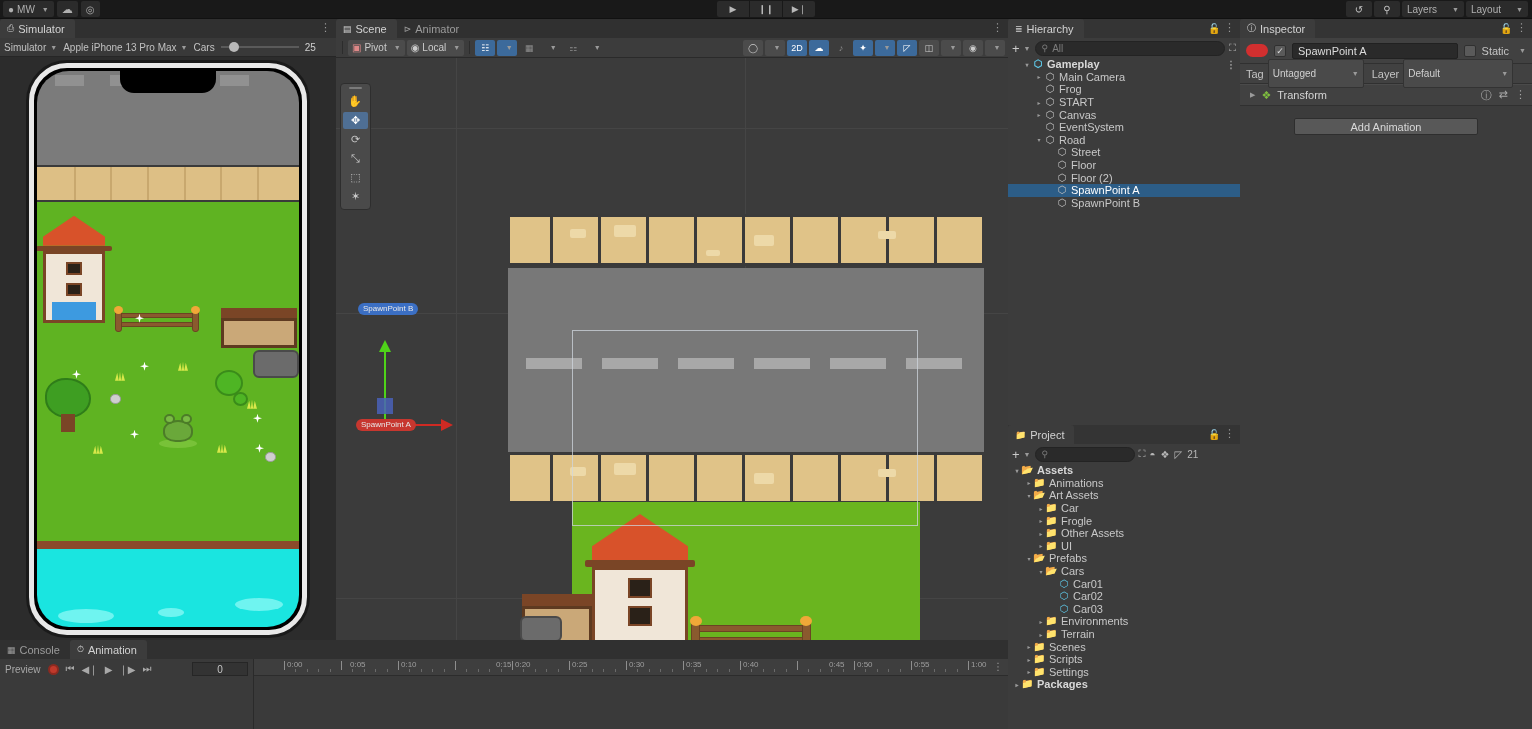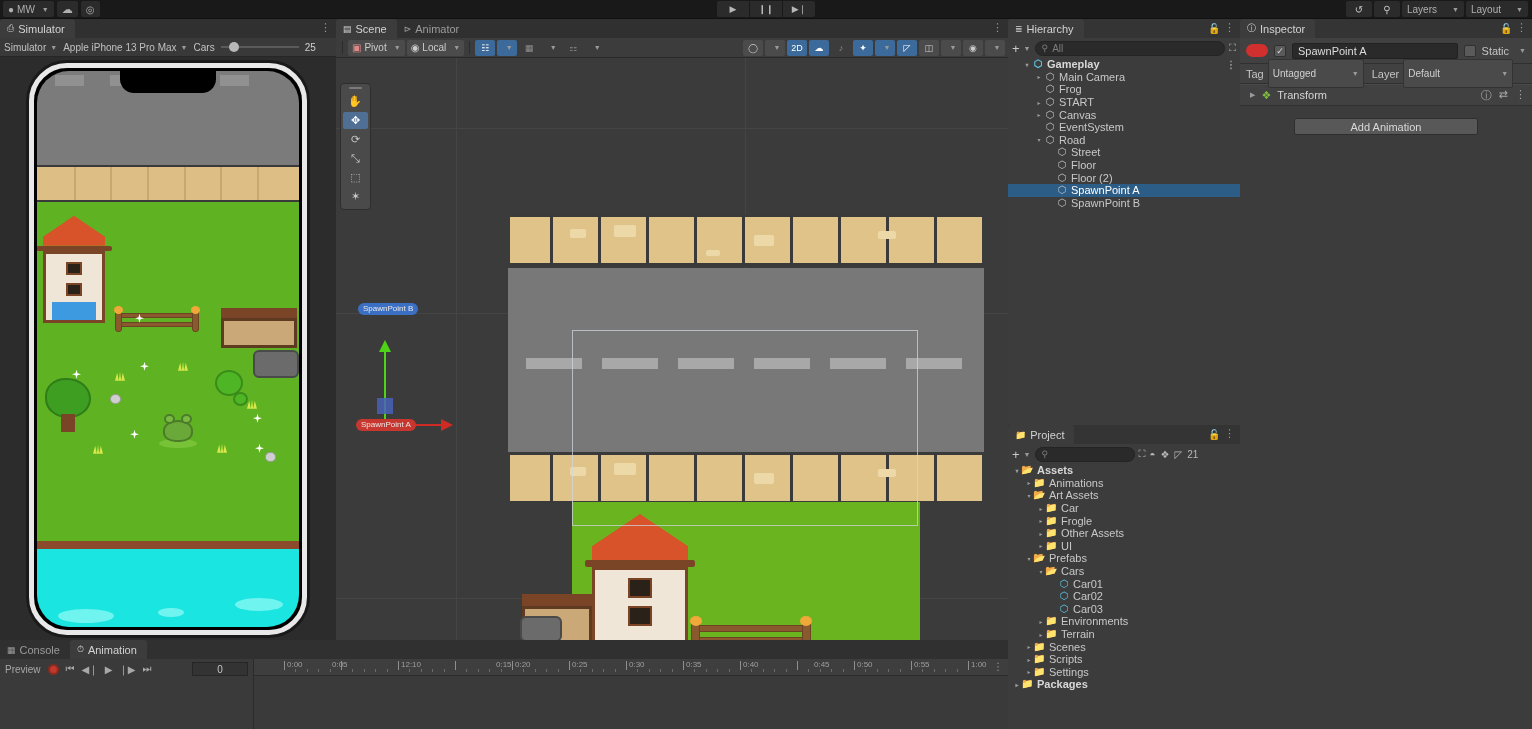--- a/index.html
+++ b/index.html
@@ -924,27 +924,27 @@
       </div>
       <div class="an-right">
         <div class="ruler" id="anim-ruler">
             <div class="tick" style="left: 30px;"></div>
             <div class="tick-lbl" style="left: 33px;">0:00</div>
             <div class="subtick" style="left: 41.4px;"></div>
             <div class="subtick" style="left: 52.8px;"></div>
             <div class="subtick" style="left: 64.2px;"></div>
             <div class="subtick" style="left: 75.6px;"></div>
             <div class="tick" style="left: 87px;"></div>
-            <div class="tick-lbl" style="left: 78px;">0:05</div>
+            <div class="tick-lbl" style="left: 96px;">0:05</div>
             <div class="subtick" style="left: 98.4px;"></div>
             <div class="subtick" style="left: 109.8px;"></div>
             <div class="subtick" style="left: 121.2px;"></div>
             <div class="subtick" style="left: 132.6px;"></div>
             <div class="tick" style="left: 144px;"></div>
-            <div class="tick-lbl" style="left: 147px;">12:10</div>
+            <div class="tick-lbl" style="left: 147px;">0:10</div>
             <div class="subtick" style="left: 155.4px;"></div>
             <div class="subtick" style="left: 166.8px;"></div>
             <div class="subtick" style="left: 178.2px;"></div>
             <div class="subtick" style="left: 189.6px;"></div>
             <div class="tick" style="left: 201px;"></div>
             <div class="tick-lbl" style="left: 204px; margin-left: 38px;">0:15</div>
             <div class="subtick" style="left: 212.4px;"></div>
             <div class="subtick" style="left: 223.8px;"></div>
             <div class="subtick" style="left: 235.2px;"></div>
             <div class="subtick" style="left: 246.6px;"></div>
@@ -972,21 +972,21 @@
             <div class="subtick" style="left: 451.8px;"></div>
             <div class="subtick" style="left: 463.2px;"></div>
             <div class="subtick" style="left: 474.6px;"></div>
             <div class="tick" style="left: 486px;"></div>
             <div class="tick-lbl" style="left: 489px;">0:40</div>
             <div class="subtick" style="left: 497.4px;"></div>
             <div class="subtick" style="left: 508.8px;"></div>
             <div class="subtick" style="left: 520.2px;"></div>
             <div class="subtick" style="left: 531.6px;"></div>
             <div class="tick" style="left: 543px;"></div>
-            <div class="tick-lbl" style="left: 560px;">0:45</div>
+            <div class="tick-lbl" style="left: 575px;">0:45</div>
             <div class="subtick" style="left: 554.4px;"></div>
             <div class="subtick" style="left: 565.8px;"></div>
             <div class="subtick" style="left: 577.2px;"></div>
             <div class="subtick" style="left: 588.6px;"></div>
             <div class="tick" style="left: 600px;"></div>
             <div class="tick-lbl" style="left: 603px;">0:50</div>
             <div class="subtick" style="left: 611.4px;"></div>
             <div class="subtick" style="left: 622.8px;"></div>
             <div class="subtick" style="left: 634.2px;"></div>
             <div class="subtick" style="left: 645.6px;"></div>

